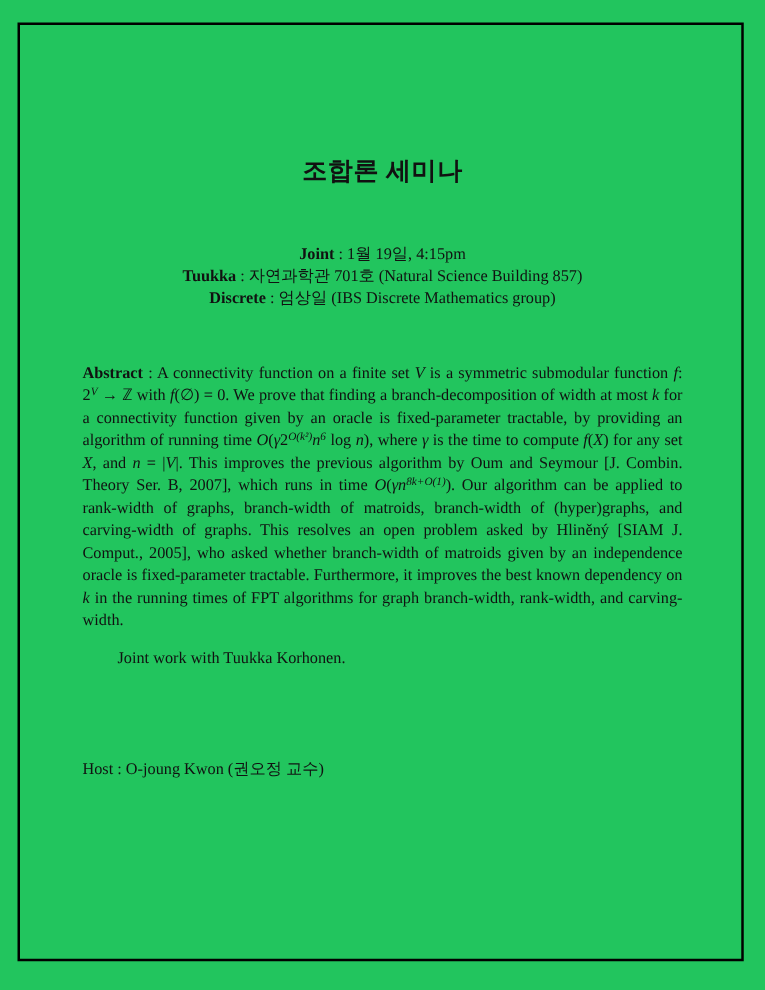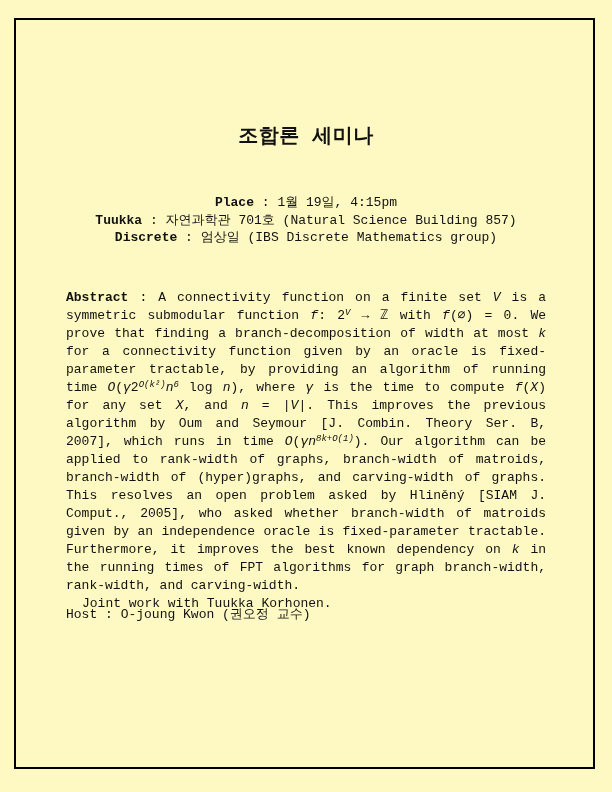--- a/index.html
+++ b/index.html
@@ -4,22 +4,22 @@
 <style>
   html, body {
     margin: 0;
     padding: 0;
     background: #ffffff;
   }
   .sheet {
     position: relative;
     width: 612px;
     height: 792px;
-    background: #fef9c3;
-    font-family: Liberation Mono, monospace;
+    background: #22c55e;
+    font-family: Liberation Serif, serif;
     color: #111111;
     overflow: hidden;
   }
   .border-rect {
     position: absolute;
     left: 14px;
     top: 18px;
     width: 581px;
     height: 751px;
     border: 2px solid #000000;
@@ -59,21 +59,21 @@
     width: 480px;
     font-size: 13px;
     line-height: 18px;
   }
   .title-line { margin: 0 0 6px 0; }
   .abstract {
     margin: 0;
     text-align: justify;
   }
   .joint {
-    margin: 0;
+    margin: 12px;
     text-indent: 16px;
   }
   .it { font-style: italic; }
   .msup {
     font-size: 9px;
     font-style: italic;
     line-height: 0;
     vertical-align: 4px;
   }
   .host-line {
@@ -89,21 +89,21 @@
 <body>
 
 <div class="sheet">
   <div class="border-rect"></div>
 
   <div class="header">
     <div class="korean-title">조합론 세미나</div>
   </div>
 
   <div class="meta">
-    <div class="meta-line"><span class="b">Place</span><span> : </span><span>1월 19일, 4:15pm</span></div>
+    <div class="meta-line"><span class="b">Joint</span><span> : </span><span>1월 19일, 4:15pm</span></div>
     <div class="meta-line"><span class="b">Tuukka</span><span> : </span><span>자연과학관 701호 (Natural Science Building 857)</span></div>
     <div class="meta-line"><span class="b">Discrete</span><span> : </span><span>엄상일 (IBS Discrete Mathematics group)</span></div>
   </div>
 
   <div class="body-block">
     <p class="abstract"><span class="b">Abstract</span><span> : </span><span><span>A connectivity function on a finite set </span><span class="it">V</span><span> is a symmetric submodular function </span><span class="it">f</span><span>: 2</span><span class="msup">V</span><span> → ℤ with </span><span class="it">f</span><span>(∅) = 0. We prove that finding a branch-decomposition of width at most </span><span class="it">k</span><span> for a connectivity function given by an oracle is fixed-parameter tractable, by providing an algorithm of running time </span><span class="it">O</span><span>(</span><span class="it">γ</span><span>2</span><span class="msup">O(k²)</span><span class="it">n</span><span class="msup">6</span><span> log </span><span class="it">n</span><span>), where </span><span class="it">γ</span><span> is the time to compute </span><span class="it">f</span><span>(</span><span class="it">X</span><span>) for any set </span><span class="it">X</span><span>, and </span><span class="it">n</span><span> = |</span><span class="it">V</span><span>|. This improves the previous algorithm by Oum and Seymour [J. Combin. Theory Ser. B, 2007], which runs in time </span><span class="it">O</span><span>(</span><span class="it">γn</span><span class="msup">8k+O(1)</span><span>). Our algorithm can be applied to rank-width of graphs, branch-width of matroids, branch-width of (hyper)graphs, and carving-width of graphs. This resolves an open problem asked by Hliněný [SIAM J. Comput., 2005], who asked whether branch-width of matroids given by an independence oracle is fixed-parameter tractable. Furthermore, it improves the best known dependency on </span><span class="it">k</span><span> in the running times of FPT algorithms for graph branch-width, rank-width, and carving-width.</span></span></p>
     <p class="joint">Joint work with Tuukka Korhonen.</p>
   </div>
 
   <div class="host-line"><span>Host</span><span> : </span><span>O-joung Kwon (권오정 교수)</span></div>

